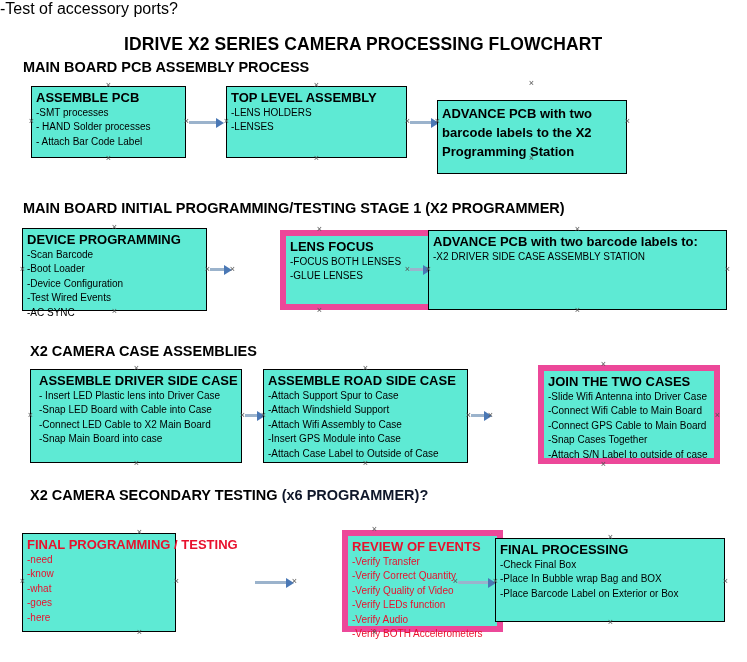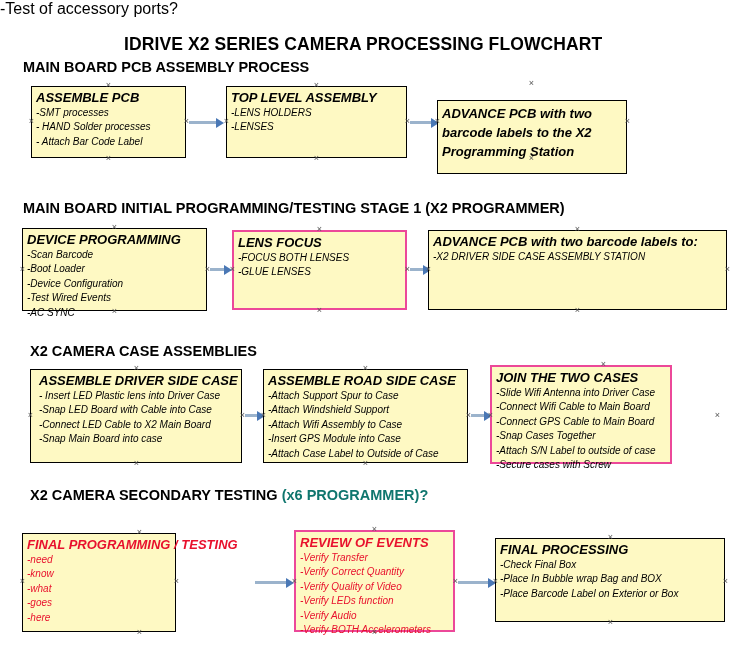--- a/index.html
+++ b/index.html
@@ -30,34 +30,34 @@
     margin-top: 16px;
   }
   .section-head {
     position: absolute;
     font-size: 14.5px;
     font-weight: bold;
     white-space: nowrap;
     color: #000;
   }
   .section-head .accent {
-    color: #0f766e;
+    color: #0f172a;
   }
 
   
   .node {
     position: absolute;
-    background: #fef9c3;
+    background: #5eead4;
     box-sizing: border-box;
     border: 1px solid #000000;
     padding: 3px 0 0 4px;
-    font-style: italic;
   }
   .node.gray-border {
-    border: 2px solid #ec4899;
+    border: 6px solid #ec4899;
+    margin-left: 48px;
   }
   .node .title {
     font-size: 13px;
     font-weight: bold;
     line-height: 15.5px;
     white-space: nowrap;
     color: #000;
   }
   .node .title.wrapbold {
     white-space: normal;
@@ -240,21 +240,20 @@
   <div class="arrow" style="left:471px; top:414px; width:14px;"></div>
 
   <div class="node gray-border" style="left:490px; top:365px; width:182px; height:99px;">
     <div class="title">JOIN THE TWO CASES</div>
     <div class="body">
       <div class="line">-Slide Wifi Antenna into Driver Case</div>
       <div class="line">-Connect Wifi Cable to Main Board</div>
       <div class="line">-Connect GPS Cable to Main Board</div>
       <div class="line">-Snap Cases Together</div>
       <div class="line">-Attach S/N Label to outside of case</div>
-      <div class="line">-Secure cases with Screw</div>
     </div>
   </div>
   <div class="handle" style="left:600px; top:361px;"></div>
   <div class="handle" style="left:600px; top:461px;"></div>
   <div class="handle" style="left:487px; top:412px;"></div>
   <div class="handle" style="left:714px; top:412px;"></div>
 
   <div class="section-head" style="left:30px; top:487px;">
     <span>X2 CAMERA SECONDARY TESTING </span><span class="accent">(x6 PROGRAMMER)?</span>
   </div>

